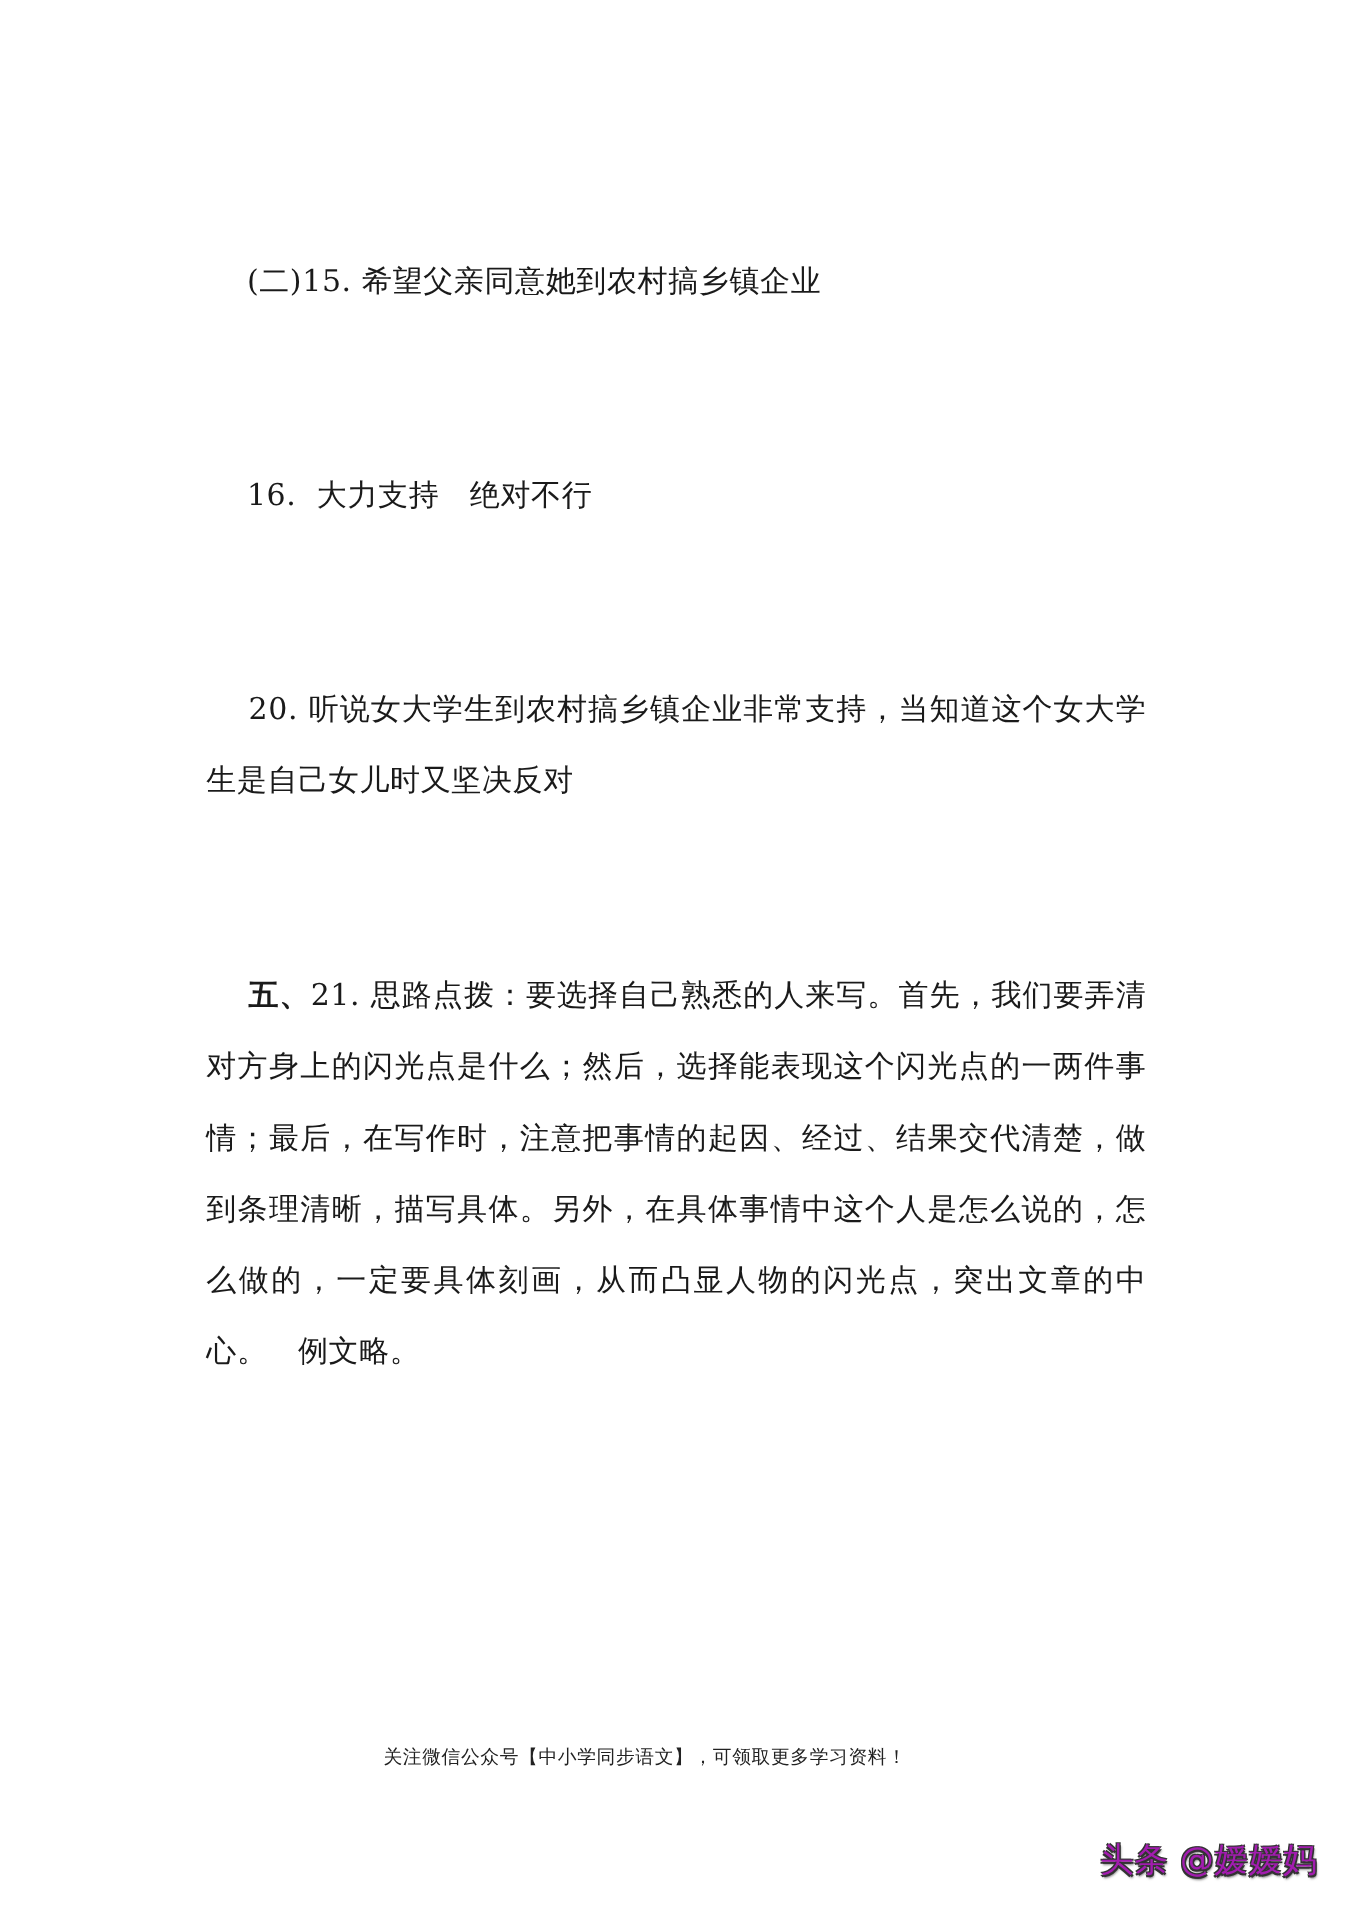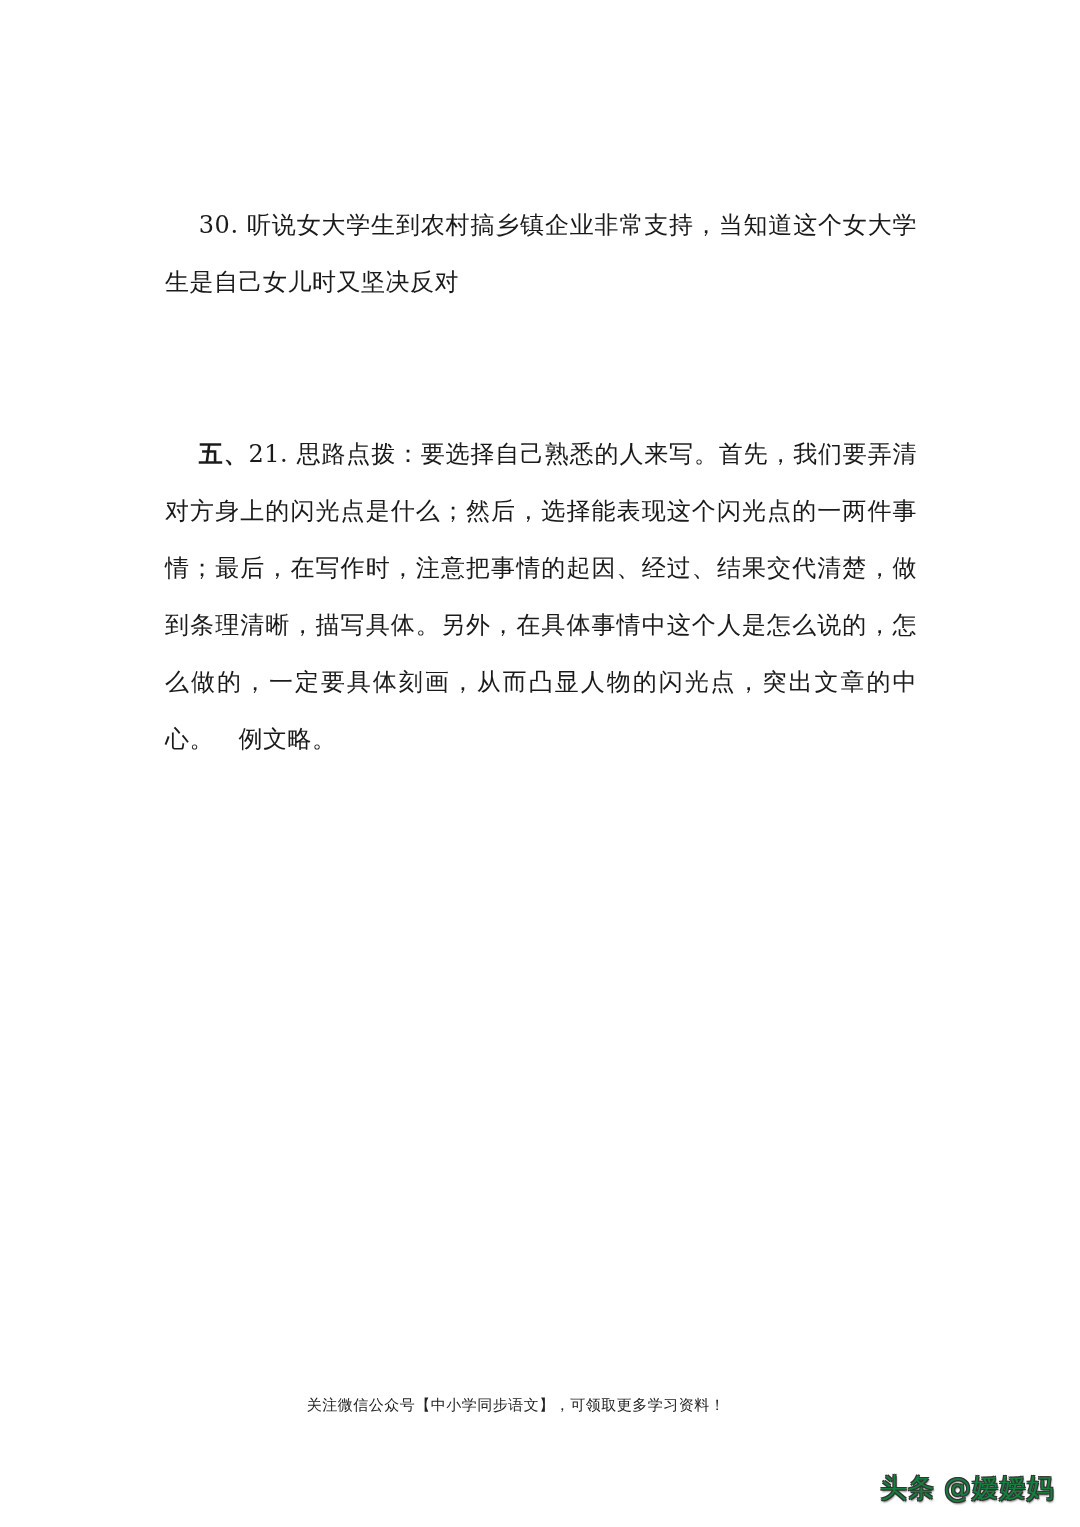--- a/index.html
+++ b/index.html
@@ -43,34 +43,40 @@
     font-size: 15px;
     color: #222222;
     letter-spacing: 0.5px;
   }
   .watermark {
     position: absolute;
     right: 26px;
     top: 1470px;
     font-family: "DejaVu Sans", "Liberation Sans", sans-serif;
     font-size: 27px;
-    color: #15803d;
+    color: #a21caf;
     text-shadow:
       -1px -1px 0 #333, 1px -1px 0 #333,
       -1px 1px 0 #333, 1px 1px 0 #333,
       1px 2px 2px rgba(0,0,0,0.6);
     letter-spacing: 0.5px;
   }
 </style>
 </head>
 <body>
 
 <div class="page">
   <p class="para">
-    <span>30. 听说女大学生到农村搞乡镇企业非常支持，当知道这个女大学生是自己女儿时又坚决反对</span>
+    <span>(二)15. 希望父亲同意她到农村搞乡镇企业</span>
+  </p>
+  <p class="para">
+    <span>16.  大力支持   绝对不行</span>
+  </p>
+  <p class="para">
+    <span>20. 听说女大学生到农村搞乡镇企业非常支持，当知道这个女大学生是自己女儿时又坚决反对</span>
   </p>
   <p class="para">
     <span class="bold">五、</span><span>21. 思路点拨：要选择自己熟悉的人来写。首先，我们要弄清对方身上的闪光点是什么；然后，选择能表现这个闪光点的一两件事情；最后，在写作时，注意把事情的起因、经过、结果交代清楚，做到条理清晰，描写具体。另外，在具体事情中这个人是怎么说的，怎么做的，一定要具体刻画，从而凸显人物的闪光点，突出文章的中心。   例文略。</span>
   </p>
 </div>
 
 <div class="footer-note">关注微信公众号【中小学同步语文】，可领取更多学习资料！</div>
 
 <div class="watermark">头条 @嫒嫒妈</div>
 

